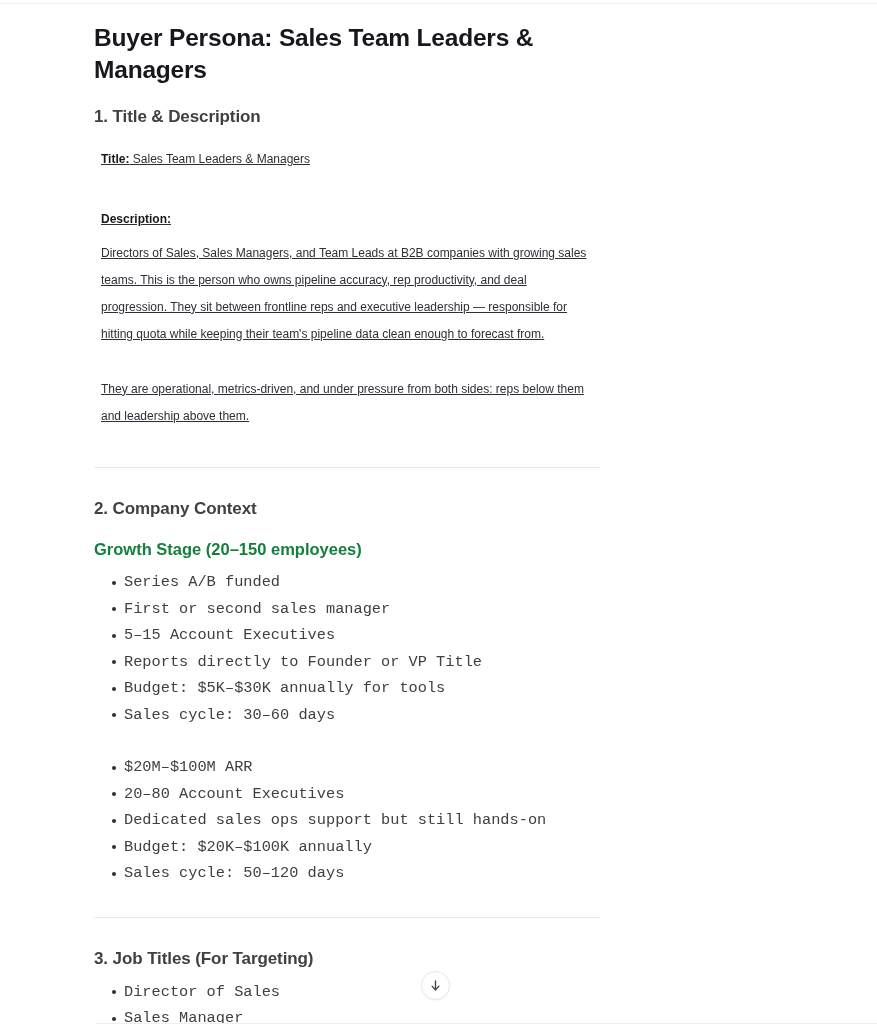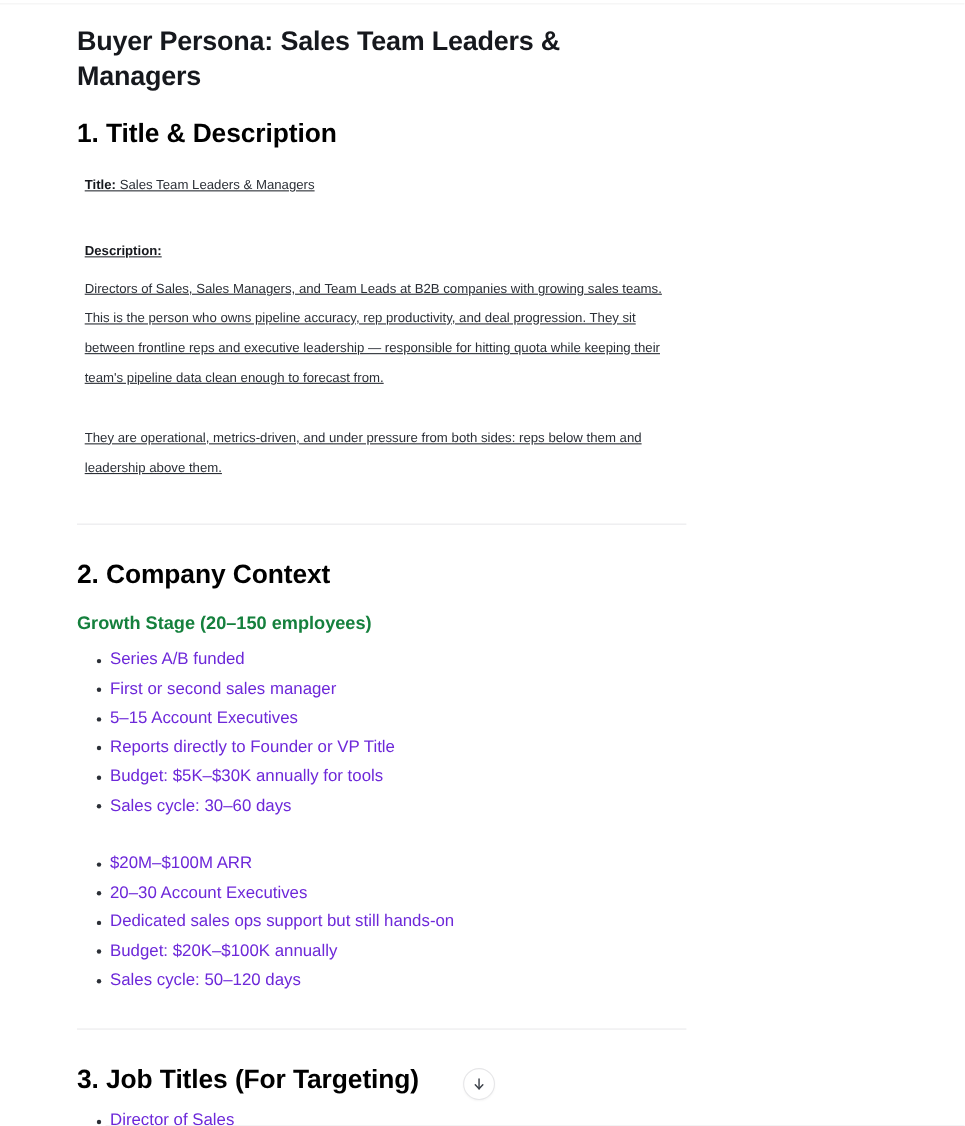--- a/index.html
+++ b/index.html
@@ -26,40 +26,40 @@
     background: #f2f2f3;
   }
 
   .page {
     position: absolute;
     top: 0;
     left: 0;
     width: 694px;
     height: 1024px;
     box-sizing: border-box;
-    padding: 0 70px;
+    padding: 0 94px;
   }
 
   
   h1.doc-title {
     font-size: 24.5px;
     line-height: 1.3;
     font-weight: 700;
     letter-spacing: -0.2px;
     color: #16181d;
     margin: 0;
     padding-top: 22px;
   }
 
   h2.section-title {
-    font-size: 24px;
+    font-size: 17px;
     line-height: 1.3;
     font-weight: 700;
     letter-spacing: -0.1px;
-    color: #000000;
+    color: #404040;
     margin: 0;
   }
 
   h3.sub-title {
     font-size: 16.5px;
     line-height: 1.35;
     font-weight: 700;
     color: #15803d;
     margin: 0;
   }
@@ -77,23 +77,24 @@
 
   ul.bullets {
     list-style: none;
     margin: 0;
     padding: 0;
   }
   ul.bullets li {
     position: relative;
     font-size: 15.3px;
     line-height: 26.5px;
-    color: #6d28d9;
+    color: #404040;
     padding-left: 30px;
     margin: 0;
+    font-family: Liberation Mono, monospace;
   }
   ul.bullets li::before {
     content: "";
     position: absolute;
     left: 18px;
     top: 11.5px;
     width: 4px;
     height: 4px;
     border-radius: 50%;
     background: #2b2f36;
@@ -199,21 +200,21 @@
       <li>Sales cycle: 30–60 days</li>
     </ul>
 
     <div class="gap-list-to-sub"></div>
 
 
     <div class="gap-sub-to-list"></div>
 
     <ul class="bullets">
       <li>$20M–$100M ARR</li>
-      <li>20–30 Account Executives</li>
+      <li>20–80 Account Executives</li>
       <li>Dedicated sales ops support but still hands-on</li>
       <li>Budget: $20K–$100K annually</li>
       <li>Sales cycle: 50–120 days</li>
     </ul>
   </section>
 
   <div class="gap-before-div"></div>
   <hr class="divider">
   <div class="gap-after-div"></div>
 

